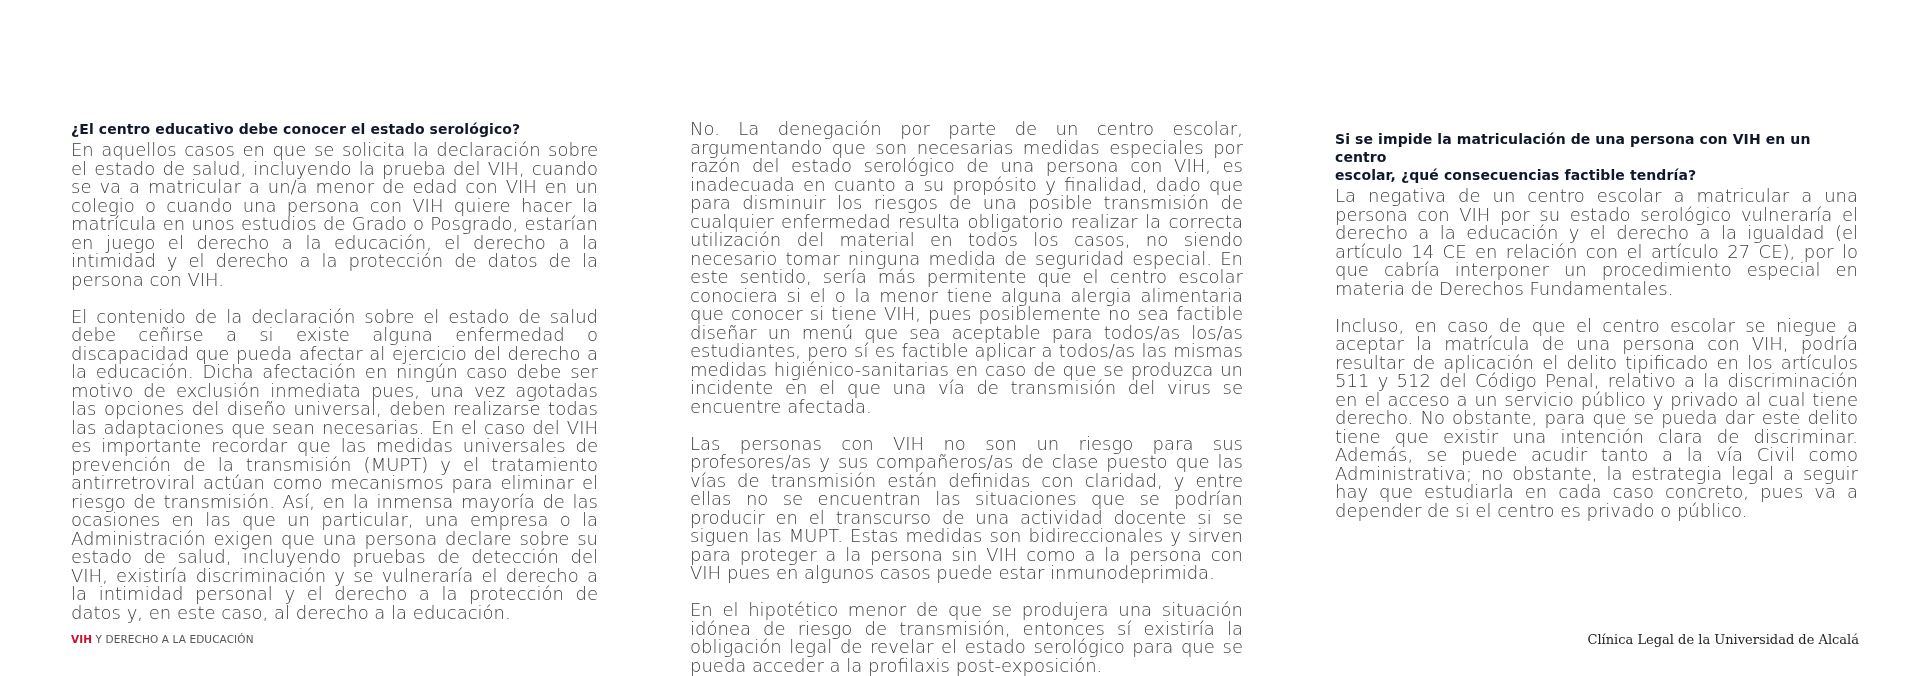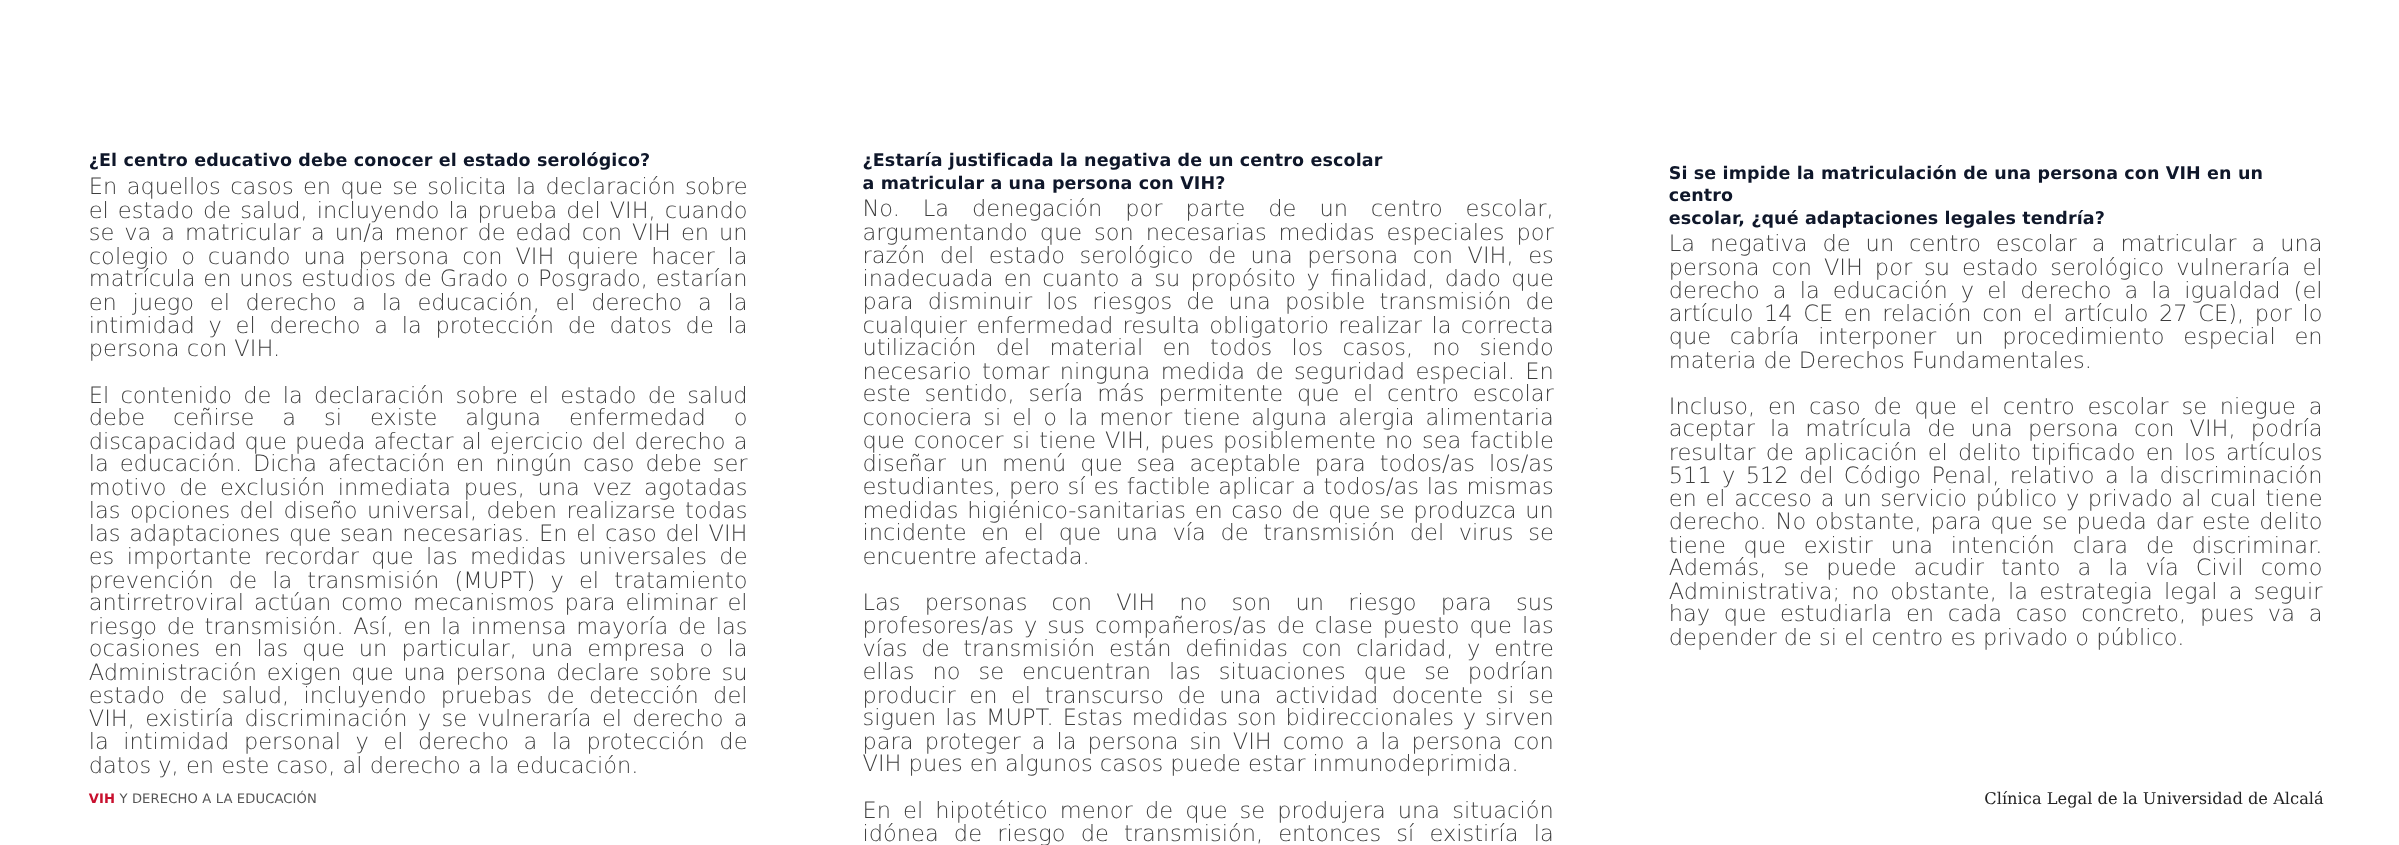--- a/index.html
+++ b/index.html
@@ -67,33 +67,29 @@
 </head>
 <body>
 
 <div id="col1" class="column">
   <h2 class="heading">¿El centro educativo debe conocer el estado serológico?</h2>
   <p class="para">En aquellos casos en que se solicita la declaración sobre el estado de salud, incluyendo la prueba del VIH, cuando se va a matricular a un/a menor de edad con VIH en un colegio o cuando una persona con VIH quiere hacer la matrícula en unos estudios de Grado o Posgrado, estarían en juego el derecho a la educación, el derecho a la intimidad y el derecho a la protección de datos de la persona con VIH.</p>
   <p class="para">El contenido de la declaración sobre el estado de salud debe ceñirse a si existe alguna enfermedad o discapacidad que pueda afectar al ejercicio del derecho a la educación. Dicha afectación en ningún caso debe ser motivo de exclusión inmediata pues, una vez agotadas las opciones del diseño universal, deben realizarse todas las adaptaciones que sean necesarias. En el caso del VIH es importante recordar que las medidas universales de prevención de la transmisión (MUPT) y el tratamiento antirretroviral actúan como mecanismos para eliminar el riesgo de transmisión. Así, en la inmensa mayoría de las ocasiones en las que un particular, una empresa o la Administración exigen que una persona declare sobre su estado de salud, incluyendo pruebas de detección del VIH, existiría discriminación y se vulneraría el derecho a la intimidad personal y el derecho a la protección de datos y, en este caso, al derecho a la educación.</p>
 </div>
 
 <div id="col2" class="column">
-  <h2 class="heading">
-    <span>¿Estaría justificada la negativa de un centro escolar</span><br>
-    <span>a matricular a una persona con VIH?</span>
-  </h2>
   <p class="para">No. La denegación por parte de un centro escolar, argumentando que son necesarias medidas especiales por razón del estado serológico de una persona con VIH, es inadecuada en cuanto a su propósito y finalidad, dado que para disminuir los riesgos de una posible transmisión de cualquier enfermedad resulta obligatorio realizar la correcta utilización del material en todos los casos, no siendo necesario tomar ninguna medida de seguridad especial. En este sentido, sería más permitente que el centro escolar conociera si el o la menor tiene alguna alergia alimentaria que conocer si tiene VIH, pues posiblemente no sea factible diseñar un menú que sea aceptable para todos/as los/as estudiantes, pero sí es factible aplicar a todos/as las mismas medidas higiénico-sanitarias en caso de que se produzca un incidente en el que una vía de transmisión del virus se encuentre afectada.</p>
   <p class="para">Las personas con VIH no son un riesgo para sus profesores/as y sus compañeros/as de clase puesto que las vías de transmisión están definidas con claridad, y entre ellas no se encuentran las situaciones que se podrían producir en el transcurso de una actividad docente si se siguen las MUPT. Estas medidas son bidireccionales y sirven para proteger a la persona sin VIH como a la persona con VIH pues en algunos casos puede estar inmunodeprimida.</p>
   <p class="para">En el hipotético menor de que se produjera una situación idónea de riesgo de transmisión,  entonces sí existiría la obligación legal de revelar el estado serológico para que se pueda acceder a la profilaxis post-exposición.</p>
 </div>
 
 <div id="col3" class="column">
   <h2 class="heading">
     <span>Si se impide la matriculación de una persona con VIH en un centro</span><br>
-    <span>escolar, ¿qué adaptaciones legales tendría?</span>
+    <span>escolar, ¿qué consecuencias factible tendría?</span>
   </h2>
   <p class="para">La negativa de un centro escolar a matricular a una persona con VIH por su estado serológico vulneraría el derecho a la educación y el derecho a la igualdad (el artículo 14 CE en relación con el artículo 27 CE), por lo que cabría interponer un procedimiento especial en materia de Derechos Fundamentales.</p>
   <p class="para">Incluso, en caso de que el centro escolar se niegue a aceptar la matrícula de una persona con VIH, podría resultar de aplicación el delito tipificado en los artículos 511 y 512 del Código Penal, relativo a la discriminación en el acceso a un servicio público y privado al cual tiene derecho. No obstante, para que se pueda dar este delito tiene que existir una intención clara de discriminar. Además, se puede acudir tanto a la vía Civil como Administrativa; no obstante, la estrategia legal a seguir hay que estudiarla en cada caso concreto, pues va a depender de si el centro es privado o público.</p>
 </div>
 
 <div id="footer-left"><span class="vih">VIH</span><span> Y DERECHO A LA EDUCACIÓN</span></div>
 
 <div id="footer-right">Clínica Legal de la Universidad de Alcalá</div>
 
 </body></html>

